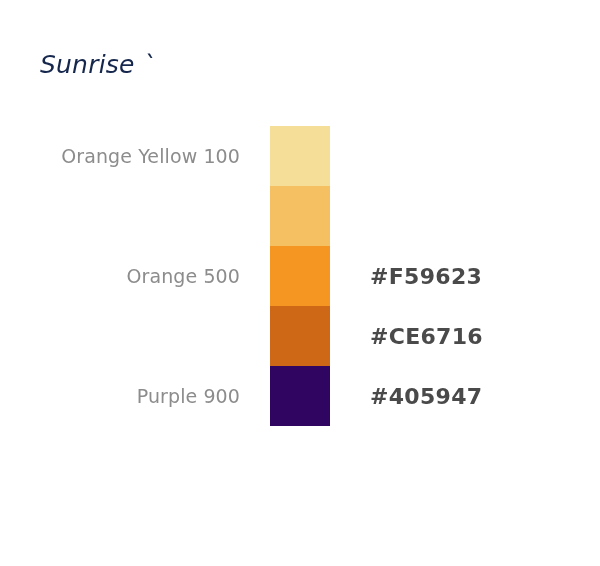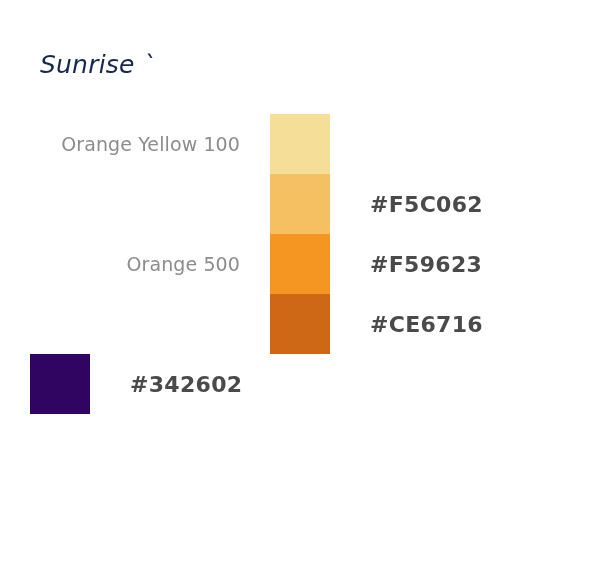--- a/index.html
+++ b/index.html
@@ -32,21 +32,21 @@
     font-style: italic;
     font-size: 25px;
     font-weight: 400;
     letter-spacing: 0.2px;
     color: #16274d;
     white-space: pre;
   }
   #swatch-list {
     position: absolute;
     left: 0;
-    top: 114px;
+    top: 126px;
     width: 600px;
   }
   .swatch-row {
     position: relative;
     height: 60px;
     width: 600px;
     display: flex;
     align-items: stretch;
   }
   .swatch-name {
@@ -105,41 +105,41 @@
       <div class="swatch-chip-wrap">
         <span class="swatch-chip" style="background-color: rgb(245, 222, 152);"></span>
       </div>
     </div>
 
     <div class="swatch-row">
       <div class="swatch-name" style="color: rgb(140, 140, 140);"></div>
       <div class="swatch-chip-wrap">
         <span class="swatch-chip" style="background-color: rgb(245, 192, 98);"></span>
       </div>
-      <div class="swatch-hex" style="color: rgb(74, 74, 74);">#F5C062</div>
     </div>
 
     <div class="swatch-row">
       <div class="swatch-name" style="color: rgb(140, 140, 140);">Orange 500</div>
       <div class="swatch-chip-wrap">
         <span class="swatch-chip" style="background-color: rgb(245, 150, 35);"></span>
       </div>
       <div class="swatch-hex" style="color: rgb(74, 74, 74);">#F59623</div>
     </div>
 
     <div class="swatch-row">
       <div class="swatch-name" style="color: rgb(140, 140, 140);"></div>
       <div class="swatch-chip-wrap">
         <span class="swatch-chip" style="background-color: rgb(206, 103, 22);"></span>
       </div>
       <div class="swatch-hex" style="color: rgb(74, 74, 74);">#CE6716</div>
     </div>
 
 
     <div class="swatch-row">
+      <div class="swatch-name" style="color: rgb(140, 140, 140);">Purple 900</div>
       <div class="swatch-chip-wrap">
         <span class="swatch-chip" style="background-color: rgb(48, 5, 97);"></span>
       </div>
-      <div class="swatch-hex" style="color: rgb(74, 74, 74);">#342602</div>
+      <div class="swatch-hex" style="color: rgb(74, 74, 74);">#405947</div>
     </div>
 
   </div>
 </div>
 
 </body></html>

